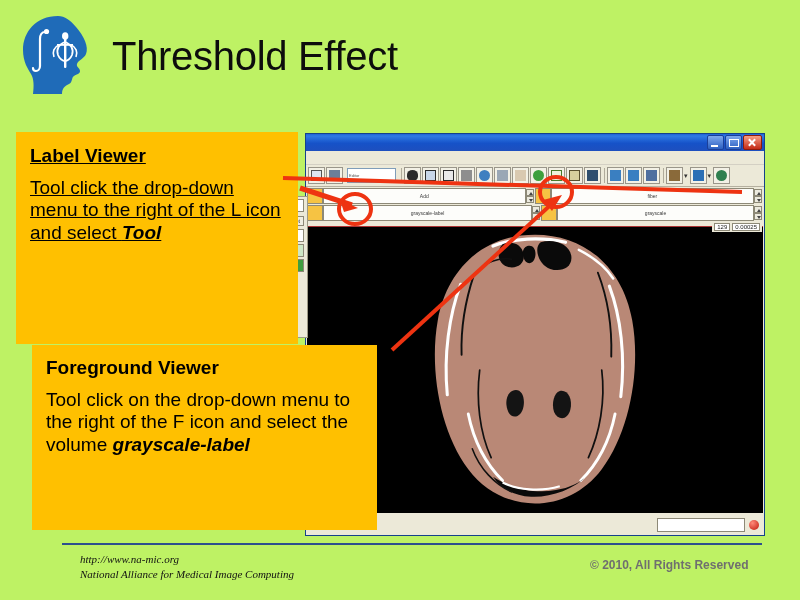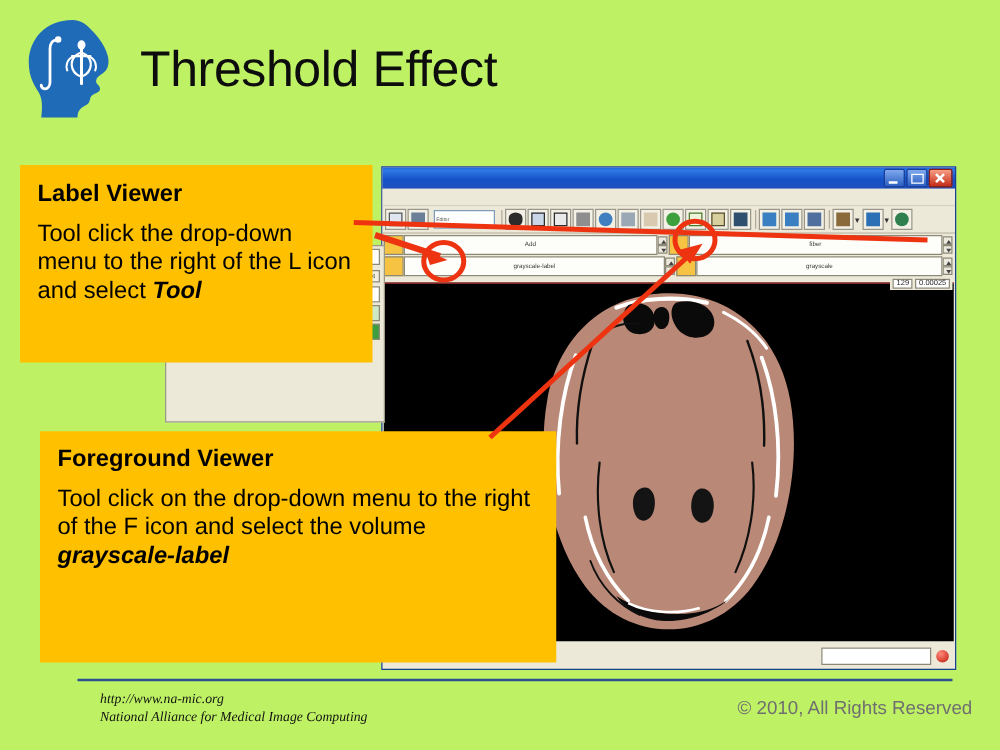--- a/index.html
+++ b/index.html
@@ -266,44 +266,45 @@
     font-weight: bold;
     font-size: 19px;
     margin: 0 0 10px 0;
   }
   .callout .bd {
     font-size: 19px;
     line-height: 1.18;
   }
   .callout .bd b { font-weight: bold; font-style: italic; }
   #callout-label {
-    left: 16px; top: 132px; width: 282px; height: 158px;
+    left: 16px; top: 132px; width: 282px; height: 212px;
     padding: 13px 14px;
+    text-decoration: underline;
   }
   #callout-fg {
-    left: 32px; top: 345px; width: 413px; height: 185px;
+    left: 32px; top: 345px; width: 345px; height: 185px;
     padding: 12px 14px;
   }
 
   
   #anno { position:absolute; left:0; top:0; width:800px; height:600px; z-index: 25; pointer-events:none; }
 
   
   #footer-rule {
     position: absolute; left: 62px; top: 543px; width: 700px; height: 2px;
     background: #2d4f8e;
   }
   #footer-left {
     position: absolute; left: 80px; top: 552px;
     font-family: "Liberation Serif", serif;
     font-style: italic; font-size: 11px; color: #111; line-height: 1.35;
   }
   #footer-right {
     position: absolute; left: 590px; top: 558px;
-    font-size: 15px; color: #6f6f6f;
+    font-size: 12px; color: #6f6f6f; font-weight: bold;
   }
 </style>
 </head>
 <body>
 
 <div id="slide">
 
   <svg id="logo" viewBox="0 0 76 84">
     <path d="M40 2 C18 2 5 18 5 36 C5 48 10 55 13 60 C16 65 16 72 15 80 L44 80 C44 74 47 72 51 70 C55 68 53 64 56 62 C59 60 62 60 62 57 C62 54 58 53 59 50 C60 46 66 45 68 40 C71 33 66 22 58 13 C52 6 47 2 40 2 Z" fill="#1F6BB8"></path>
     <path d="M27 18 C24 18 22 21 22 25 L22 52 C22 55 20 57 18 57 C16 57 15 56 15 54" fill="none" stroke="#ffffff" stroke-width="2.2" stroke-linecap="round"></path>

